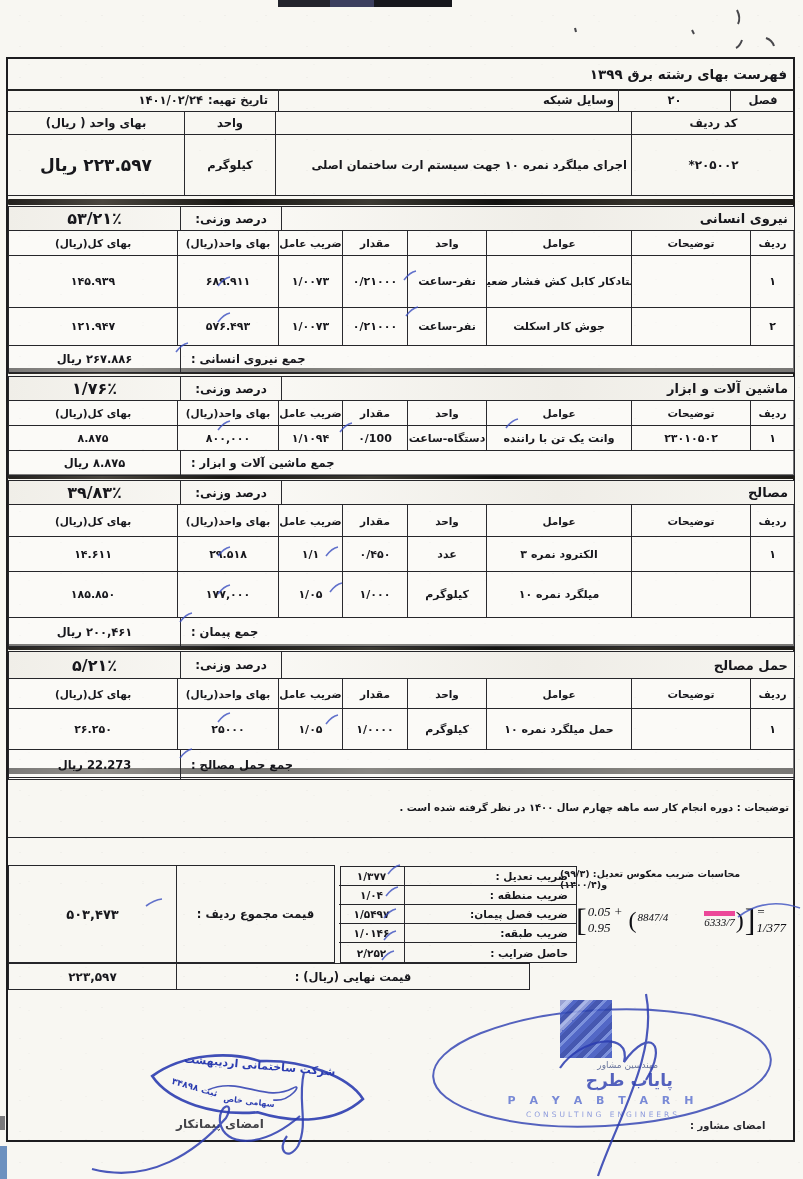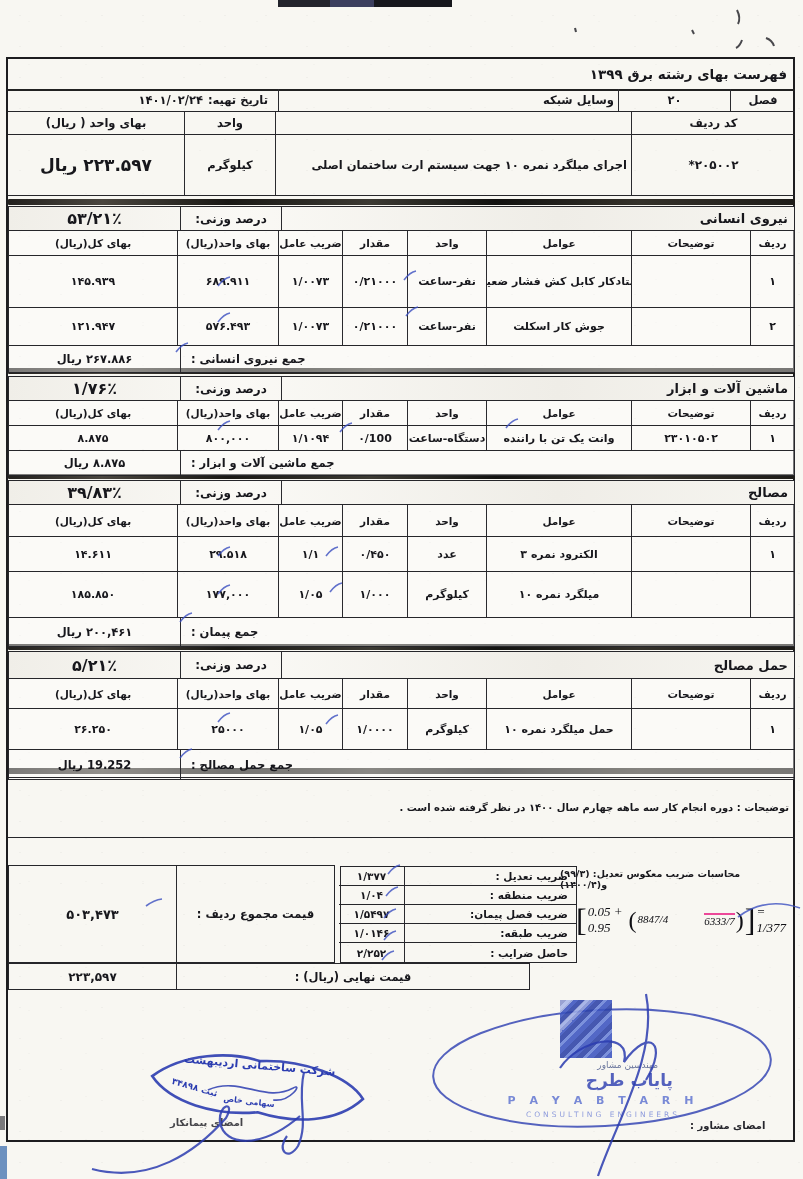--- a/index.html
+++ b/index.html
@@ -51,21 +51,21 @@
   .coefrow{display:grid;grid-template-columns:172px 65px;direction:rtl;border-bottom:1px solid #26262a;}
   .coefrow:last-child{border-bottom:none;}
   .coefrow .cell{font-size:10.5px;font-weight:700;}
   .coefrow .cell:first-child{justify-content:flex-start;padding-right:8px;}
   .calc-heading{left:560px;top:868px;width:228px;text-align:left;font-size:9.5px;font-weight:600;direction:rtl;}
   .formula{left:575px;top:894px;width:215px;height:52px;direction:ltr;font-family:"Liberation Serif",serif;
            font-style:italic;font-size:13px;display:flex;align-items:center;justify-content:flex-start;color:#101015;}
   .formula .bracket{font-size:32px;font-weight:300;font-style:normal;margin:0 1px;line-height:1;}
   .formula .paren{font-size:24px;font-weight:300;font-style:normal;line-height:1;}
   .frac{display:inline-flex;text-align:center;font-size:11px;line-height:1.15;margin:0 1px;}
-  .frac .den{border-top:2px solid #ec4899;margin-left:36px;}
+  .frac .den{border-top:5px solid #ec4899;margin-left:36px;}
   .stamp-text{color:#2b3cb0;position:absolute;white-space:nowrap;}
   .sig-label{color:#26262c;font-weight:700;position:absolute;}
   svg.overlay{position:absolute;left:0;top:0;pointer-events:none;}
   .logo-mosaic{position:absolute;opacity:.88;
     background:linear-gradient(135deg,rgba(255,255,255,.45) 12%,transparent 12% 22%,rgba(255,255,255,.35) 22% 30%,transparent 30%),
                repeating-linear-gradient(-45deg,#3d55c0 0 5px,#6c83d8 5px 8px,#2e43a8 8px 13px);}
 </style>
 </head>
 <body>
 
@@ -252,21 +252,21 @@
         <div class="cell v">حمل میلگرد نمره ۱۰</div>
         <div class="cell v">کیلوگرم</div>
         <div class="cell v num">۱/۰۰۰۰</div>
         <div class="cell v num">۱/۰۵</div>
         <div class="cell v num">۲۵۰۰۰</div>
         <div class="cell v num">۲۶.۲۵۰</div>
       </div>
     </div>
   <div class="sumrow" style="height:29px;">
     <div class="cell sumlabel">جمع حمل مصالح :</div>
-    <div class="cell sumval">19.252 ریال</div>
+    <div class="cell sumval">22.273 ریال</div>
   </div>
 </div>
 
 <div class="abs notes-box">توضیحات : دوره انجام کار سه ماهه چهارم سال ۱۴۰۰ در نظر گرفته شده است .</div>
 
 <div class="abs calc-heading">محاسبات ضریب معکوس تعدیل: (۹۹/۳) و(۱۴۰۰/۴)</div>
 
 <div class="abs formula">
   <span class="bracket">[</span>
   <span>0.05 + 0.95</span>
@@ -315,21 +315,21 @@
 
 <div class="abs" style="left:146px;top:1052px;width:222px;height:80px;transform:rotate(7deg);">
   <svg width="222" height="80" viewBox="0 0 222 80">
     <path d="M5,37 C34,10 80,3 110,9 C152,2 200,13 217,34 C194,61 152,67 114,60 C72,69 26,61 5,37 Z" fill="none" stroke="#2b3cb0" stroke-width="2.6" opacity="0.9"></path>
     <path d="M62,44 C92,26 120,50 146,32 C156,24 146,46 128,46" fill="none" stroke="#2b3cb0" stroke-width="1.7" opacity="0.85"></path>
   </svg>
   <div class="stamp-text" style="top:7px;right:14px;width:195px;text-align:center;font-size:11px;font-weight:700;transform:rotate(-2deg);">شرکت ساختمانی اردیبهشت</div>
   <div class="stamp-text" style="top:46px;right:92px;font-size:8px;font-weight:700;">سهامی خاص</div>
   <div class="stamp-text" style="top:38px;right:150px;font-size:9px;font-weight:700;transform:rotate(9deg);">ثبت ۳۴۸۹۸</div>
 </div>
-<div class="sig-label" style="left:170px;top:1117px;font-size:10px;opacity:.85;">امضای پیمانکار</div>
+<div class="sig-label" style="left:176px;top:1117px;font-size:12px;opacity:.85;">امضای پیمانکار</div>
 
 <div class="abs" style="left:428px;top:998px;width:350px;height:150px;">
   <svg width="350" height="150" viewBox="0 0 350 150">
     <ellipse cx="174" cy="70" rx="169" ry="58" transform="rotate(-3 174 70)" fill="none" stroke="#2b3cb0" stroke-width="2" opacity="0.8"></ellipse>
   </svg>
   <div class="logo-mosaic" style="left:132px;top:2px;width:52px;height:58px;"></div>
   <div class="stamp-text" style="top:62px;right:120px;font-size:9px;color:#39497f;opacity:.75;letter-spacing:1px;">مهندسین مشاور</div>
   <div class="stamp-text" style="top:72px;right:105px;font-size:17px;font-weight:700;opacity:.8;filter:blur(.4px);">پایاب طرح</div>
   <div class="stamp-text" style="top:96px;left:60px;width:230px;text-align:center;font-size:11px;letter-spacing:5px;color:#5a6fd0;direction:ltr;font-weight:700;opacity:.8;">P A Y A B  T A R H</div>
   <div class="stamp-text" style="top:112px;left:80px;width:190px;text-align:center;font-size:7.5px;letter-spacing:3px;color:#7c8cd8;direction:ltr;opacity:.85;">CONSULTING  ENGINEERS</div>

